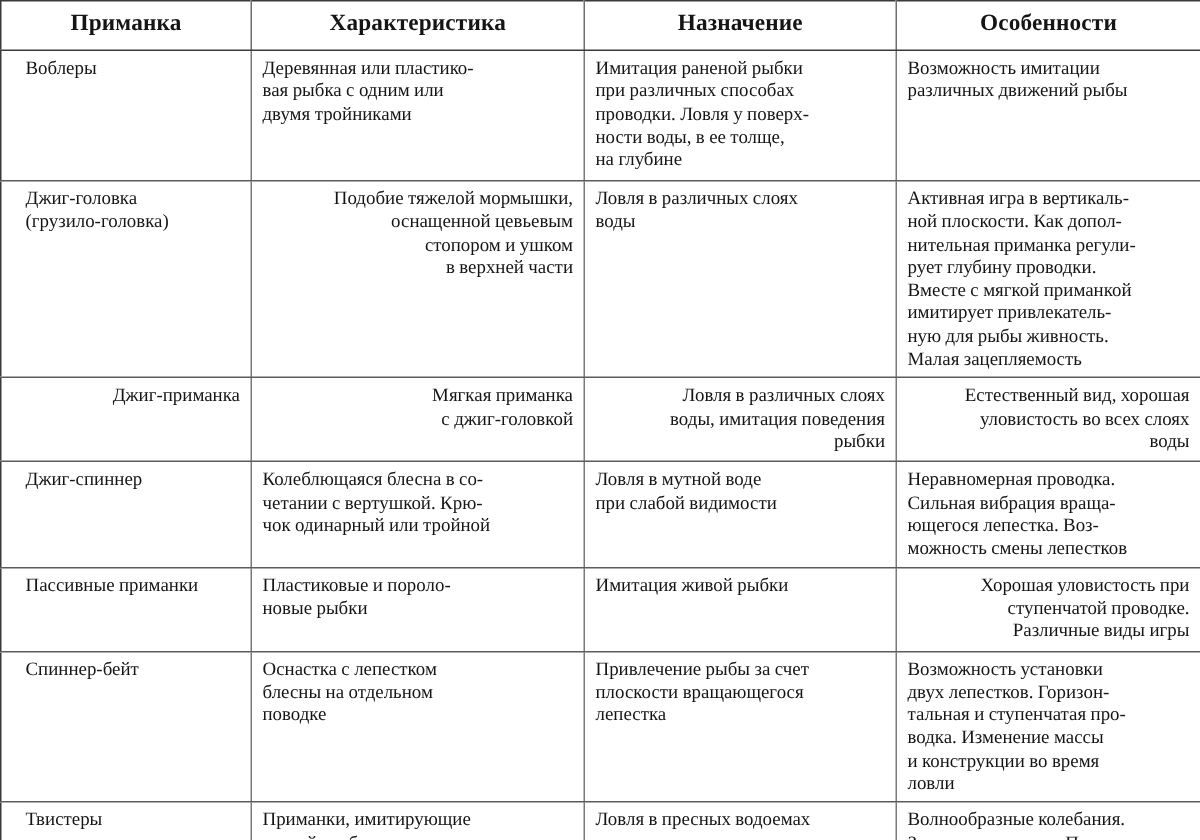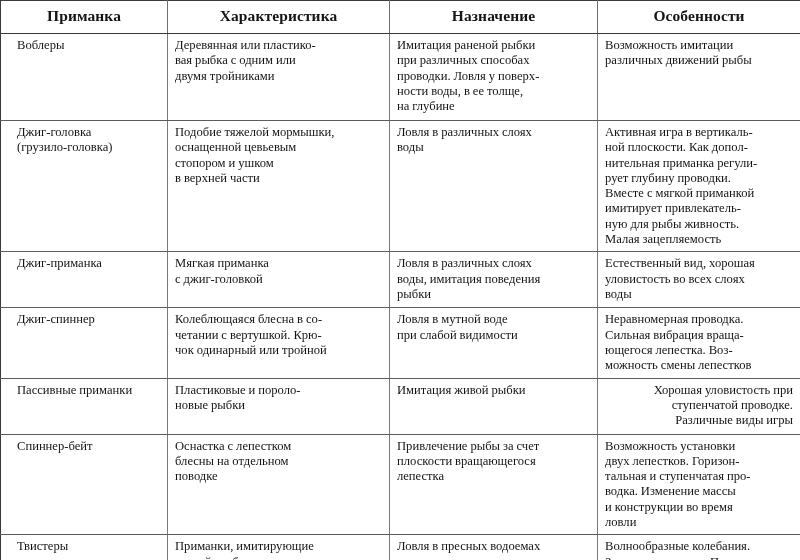--- a/index.html
+++ b/index.html
@@ -63,21 +63,21 @@
   tbody td:last-child { border-right: none; }
   tbody tr:last-child td { border-bottom: none; }
 
   tbody td.name-cell {
     padding-left: 16px;
   }
 
   
   tr[data-row="0"] td { height: 78px; }
   tr[data-row="1"] td { height: 116px; }
-  tr[data-row="2"] td { height: 47px; }
+  tr[data-row="2"] td { height: 47px; text-align: right; }
   tr[data-row="3"] td { height: 50px; }
   tr[data-row="4"] td { height: 47px; }
   tr[data-row="5"] td { height: 73px; }
   tr[data-row="6"] td { height: 64px; }
 </style>
 </head>
 <body>
 
 <div class="sheet">
   <table class="lure-table">
@@ -105,21 +105,21 @@
 при различных способах
 проводки. Ловля у поверх-
 ности воды, в ее толще,
 на глубине</td>
         <td style="white-space: pre-line;">Возможность имитации
 различных движений рыбы</td>
       </tr>
       <tr data-row="1">
         <td class="name-cell" style="white-space: pre-line;">Джиг-головка
 (грузило-головка)</td>
-        <td style="white-space: pre-line;">Подобие тяжелой мормышки,
+        <td style="white-space: pre-line; text-align: right;">Подобие тяжелой мормышки,
 оснащенной цевьевым
 стопором и ушком
 в верхней части</td>
         <td style="white-space: pre-line;">Ловля в различных слоях
 воды</td>
         <td style="white-space: pre-line;">Активная игра в вертикаль-
 ной плоскости. Как допол-
 нительная приманка регули-
 рует глубину проводки.
 Вместе с мягкой приманкой

